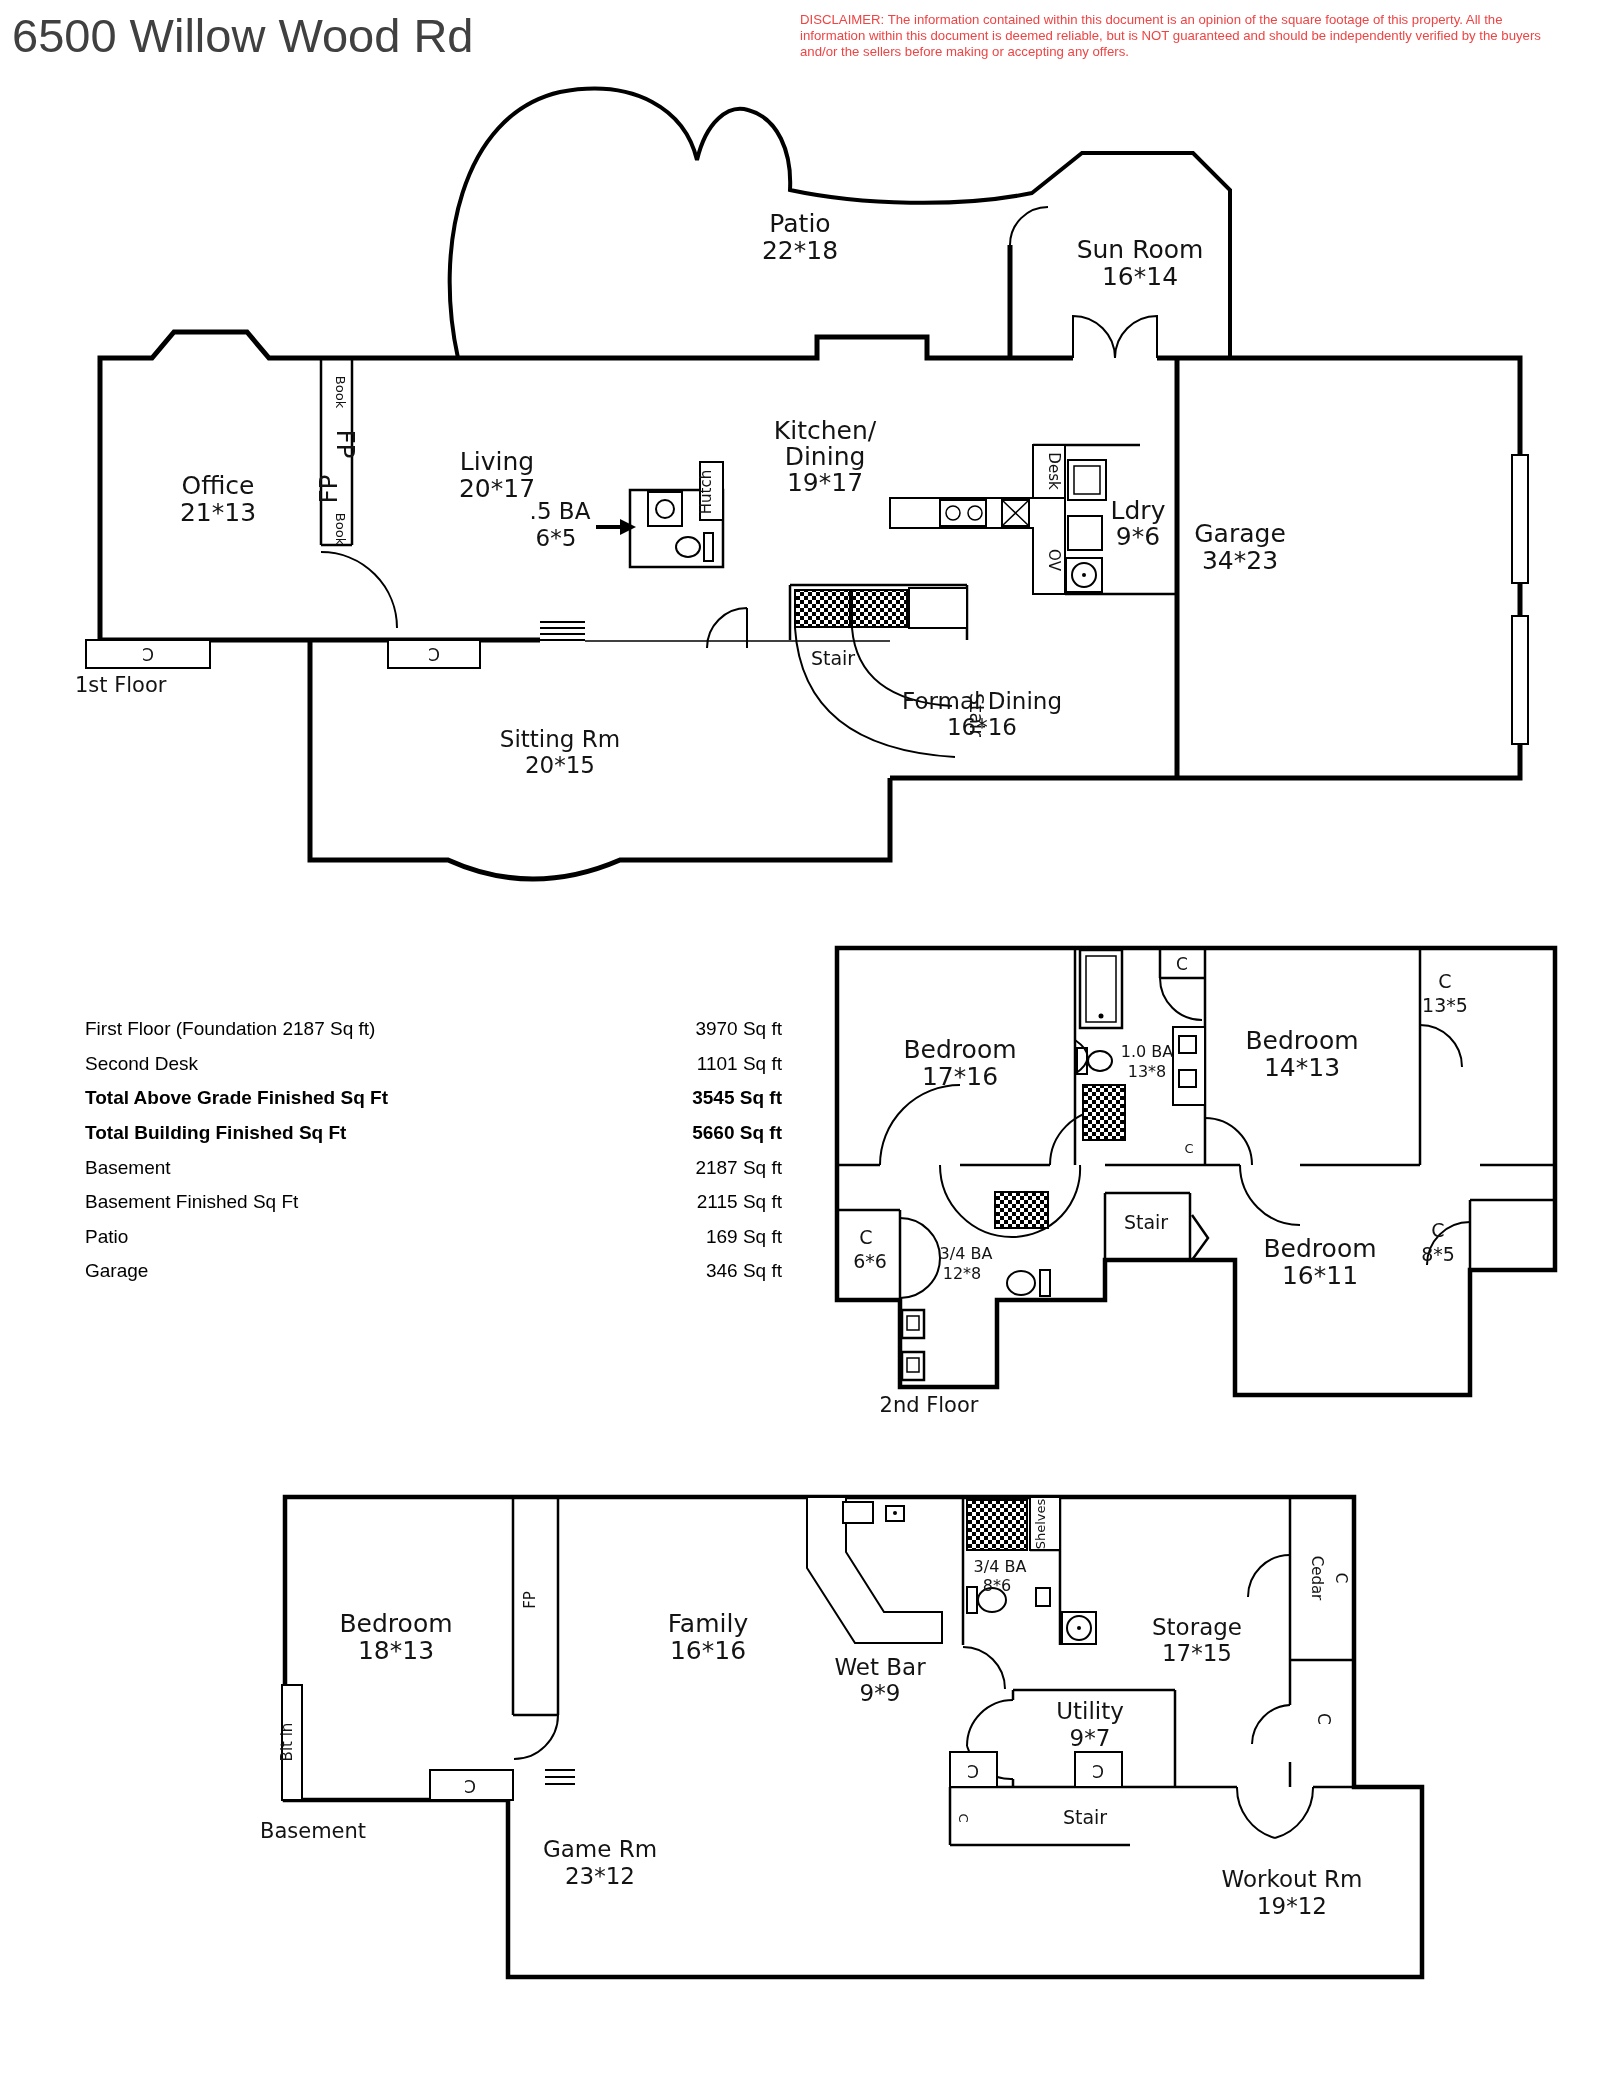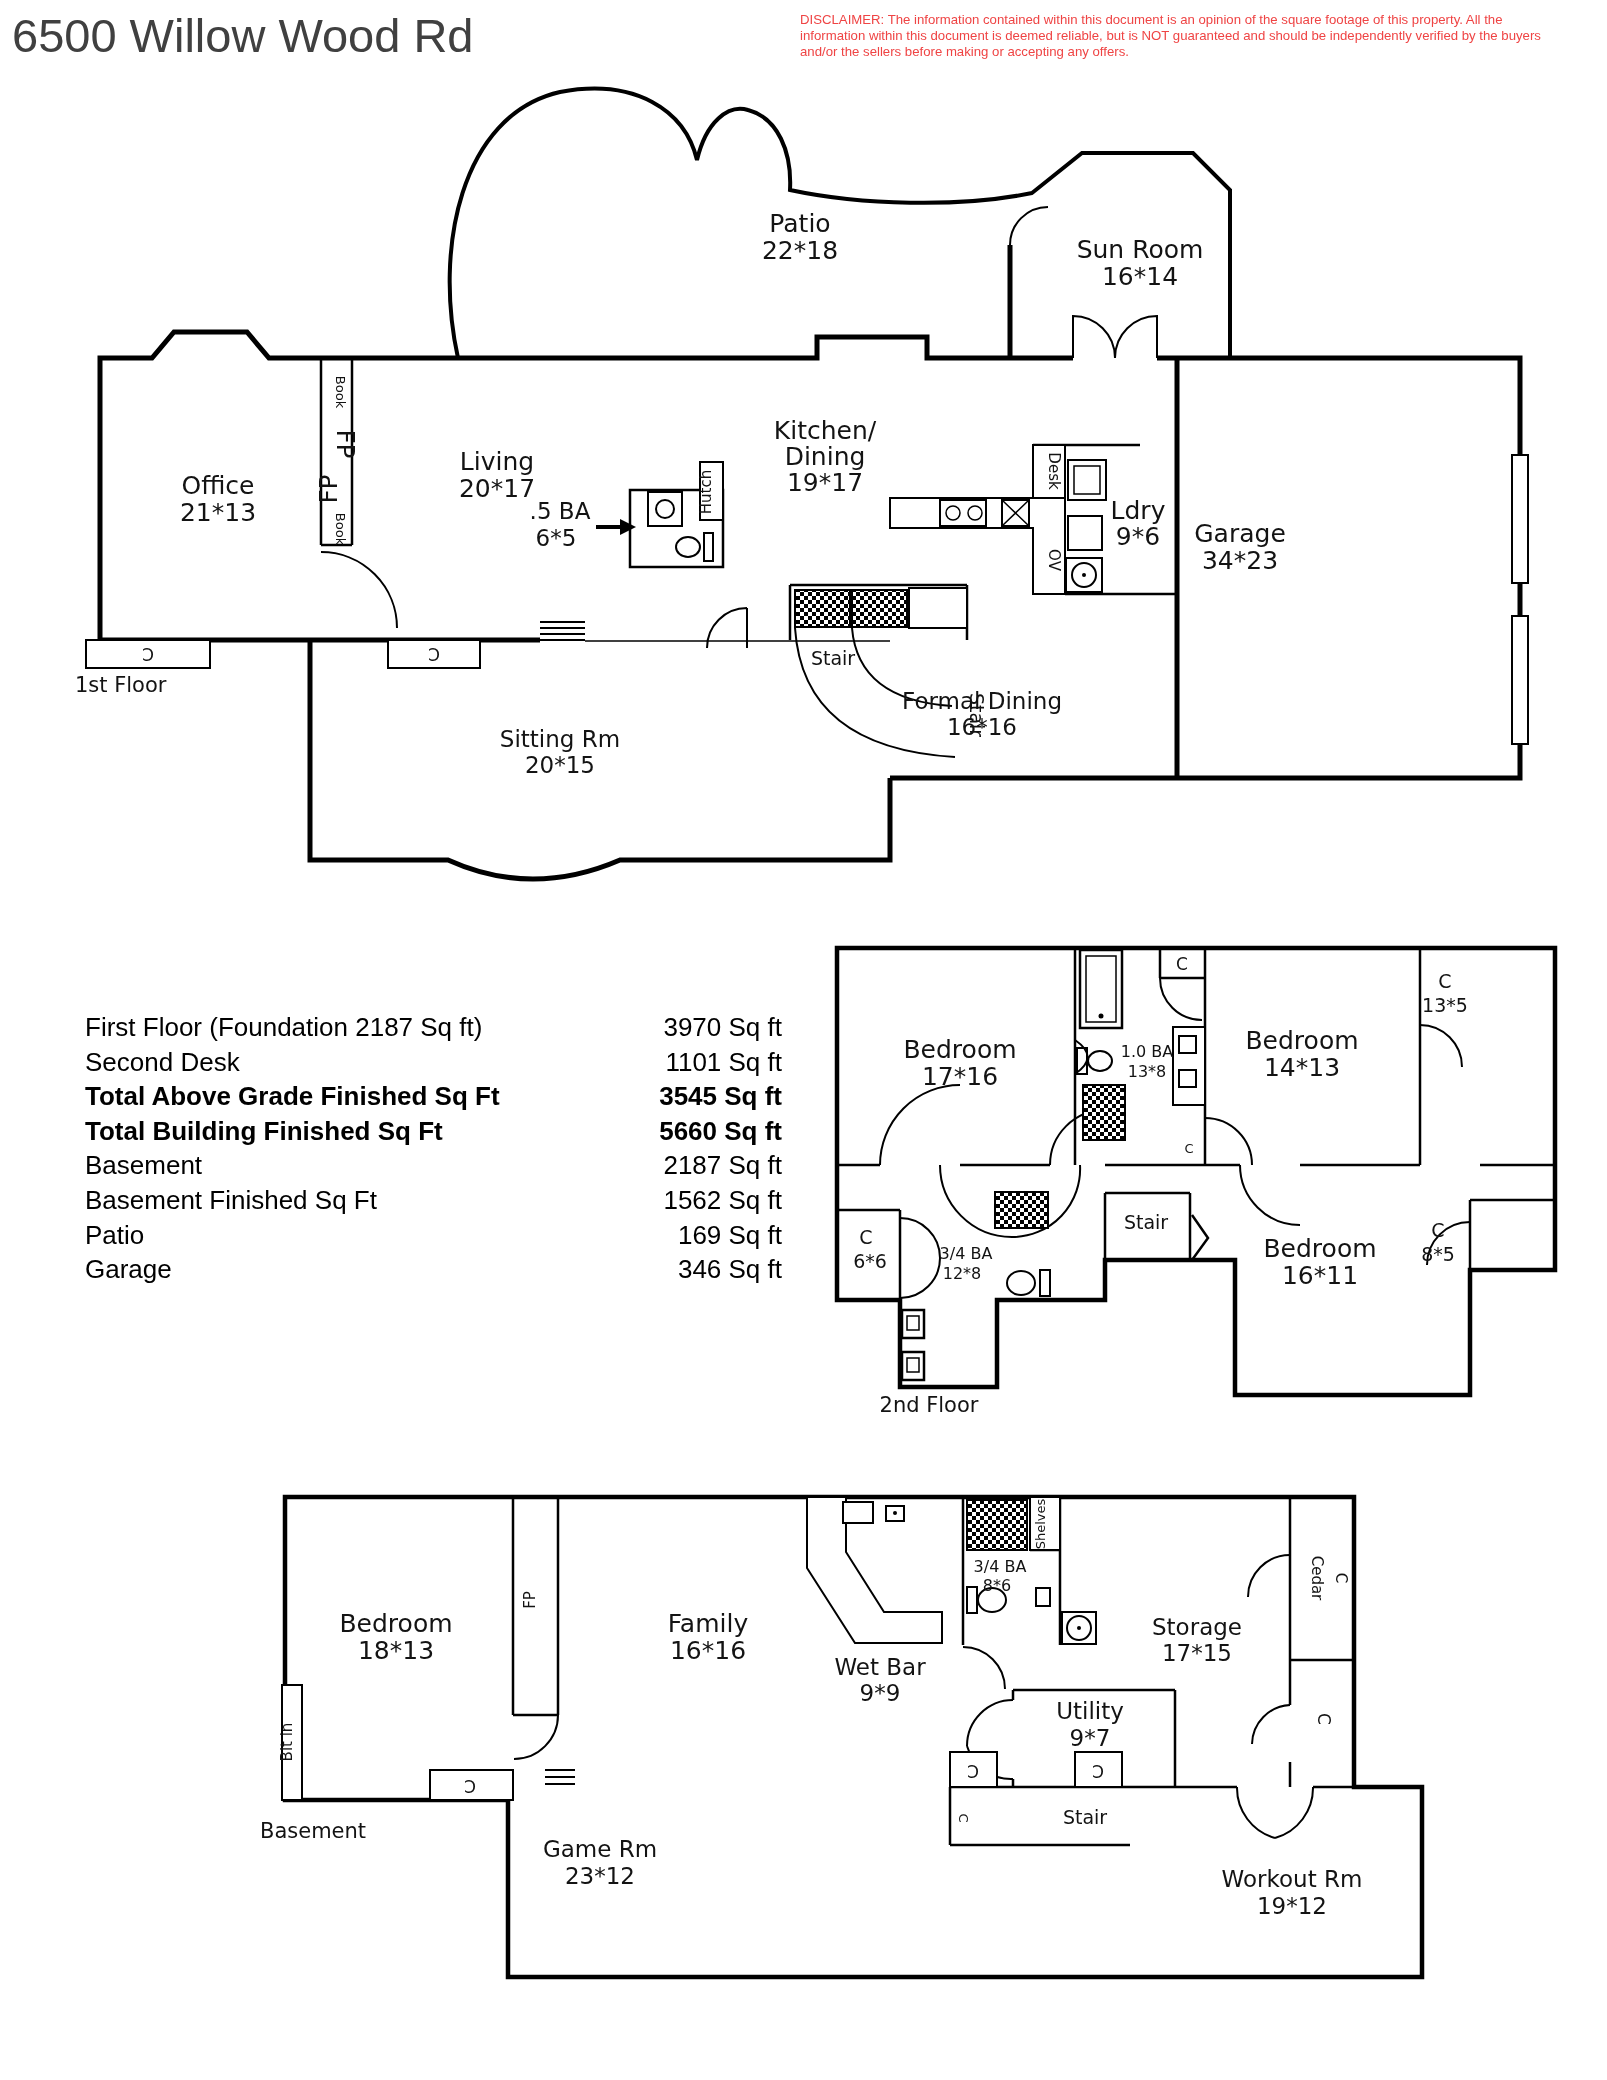--- a/index.html
+++ b/index.html
@@ -14,21 +14,21 @@
   .sm2{font-size:19px;}
   .vt{font-size:15px;}
   .vt-s{font-size:13px;}
   .glyph{font-size:17px;}
   .fpbig{font-size:24px;}
   .bk{font-size:13px;}
   .flr{font-size:21px;}
   .stairlbl{font-size:19px;}
   .mid{text-anchor:middle;}
   .sqft{position:absolute;left:85px;top:1012px;width:697px;color:#000;}
-  .sqft .row{display:flex;height:34.6px;font-size:26px;}
+  .sqft .row{display:flex;height:34.6px;align-items:center;font-size:19px;}
   .sqft .row .lab{flex:1 1 auto;white-space:nowrap;}
   .sqft .row .val{flex:0 0 170px;text-align:right;white-space:nowrap;}
   .sqft .row.bold{font-weight:700;}
 </style>
 </head>
 <body>
 
 <svg width="1607" height="2080" viewBox="0 0 1607 2080">
   <defs>
     <pattern id="hatch" width="8" height="8" patternUnits="userSpaceOnUse">
@@ -257,21 +257,21 @@
   <div class="row bold">
     <span class="lab">Total Building Finished Sq Ft</span>
     <span class="val">5660 Sq ft</span>
   </div>
   <div class="row">
     <span class="lab">Basement</span>
     <span class="val">2187 Sq ft</span>
   </div>
   <div class="row">
     <span class="lab">Basement Finished Sq Ft</span>
-    <span class="val">1562 Sq ft</span>
+    <span class="val">2115 Sq ft</span>
   </div>
   <div class="row">
     <span class="lab">Patio</span>
     <span class="val">169 Sq ft</span>
   </div>
   <div class="row">
     <span class="lab">Garage</span>
     <span class="val">346 Sq ft</span>
   </div>
 </div>

